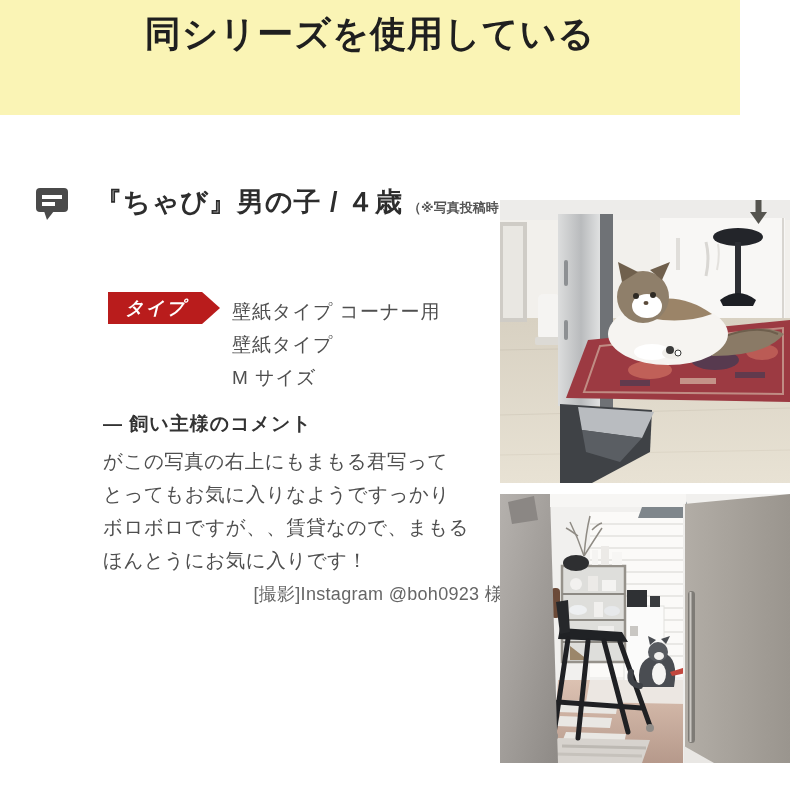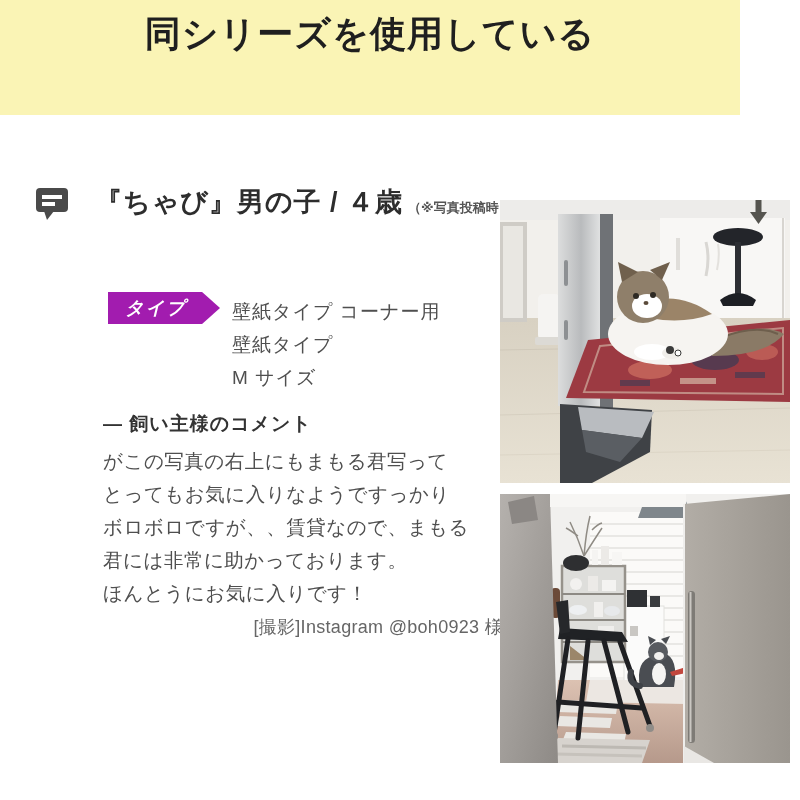--- a/index.html
+++ b/index.html
@@ -26,21 +26,21 @@
     margin-left:26px;font-size:27px;font-weight:700;color:#2d2d2d;
     letter-spacing:1px;line-height:36px;white-space:nowrap;
   }
   .profile-note{
     font-size:13px;font-weight:700;color:#555;margin-left:5px;
     align-self:flex-end;padding-bottom:5px;white-space:nowrap;
   }
   
   .spec-row{position:absolute;left:108px;top:292px;display:flex;align-items:flex-start;}
   .type-tag{
-    width:112px;height:32px;background:#a21caf;color:#ffffff;
+    width:112px;height:32px;background:#b91c1c;color:#ffffff;
     font-size:18px;font-weight:700;font-style:italic;
     display:flex;align-items:center;justify-content:center;
     padding-right:16px;box-sizing:border-box;letter-spacing:2px;
     clip-path:polygon(0 0, 84% 0, 100% 50%, 84% 100%, 0 100%);
     flex:0 0 auto;
   }
   .spec-lines{margin-left:12px;margin-top:3px;}
   .spec-line{font-size:19px;color:#4f4f4f;line-height:33px;letter-spacing:1px;white-space:nowrap;}
   
   .comment{position:absolute;left:103px;top:410px;width:400px;}
@@ -87,21 +87,20 @@
     <div class="spec-line">壁紙タイプ</div>
     <div class="spec-line">M サイズ</div>
   </div>
 </div>
 
 <div class="comment">
   <div class="comment-heading">— 飼い主様のコメント</div>
   <div class="comment-line">がこの写真の右上にもまもる君写って</div>
   <div class="comment-line">とってもお気に入りなようですっかり</div>
   <div class="comment-line">ボロボロですが、、賃貸なので、まもる</div>
-  <div class="comment-line">君には非常に助かっております。</div>
   <div class="comment-line">ほんとうにお気に入りです！</div>
   <div class="comment-credit">[撮影]Instagram @boh0923 様</div>
 </div>
 
 <div class="photo photo-top">
   <svg viewBox="0 0 290 283" width="290" height="283">
     <defs>
       <linearGradient id="fridgeGrad" x1="0" y1="0" x2="1" y2="0">
         <stop offset="0" stop-color="#dcdddd"></stop>
         <stop offset="0.5" stop-color="#b9bbbd"></stop>

